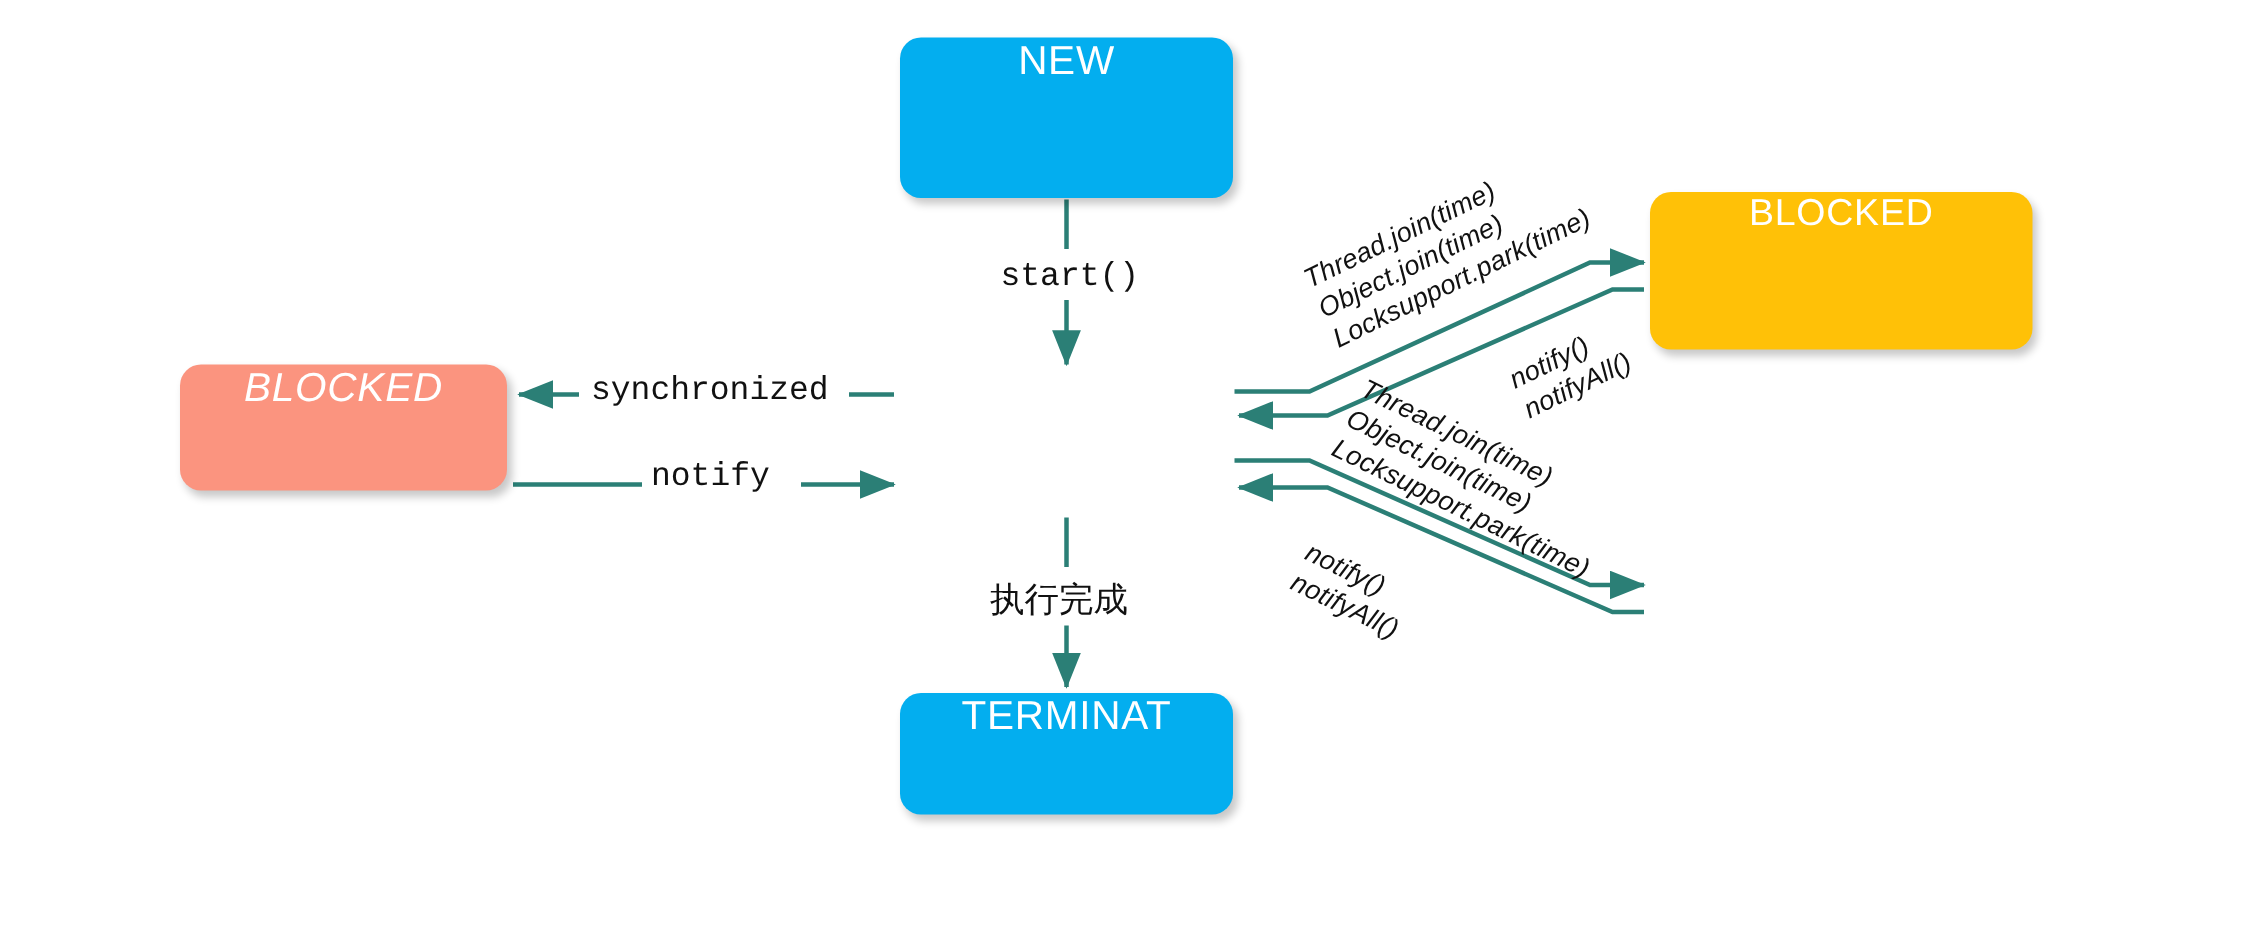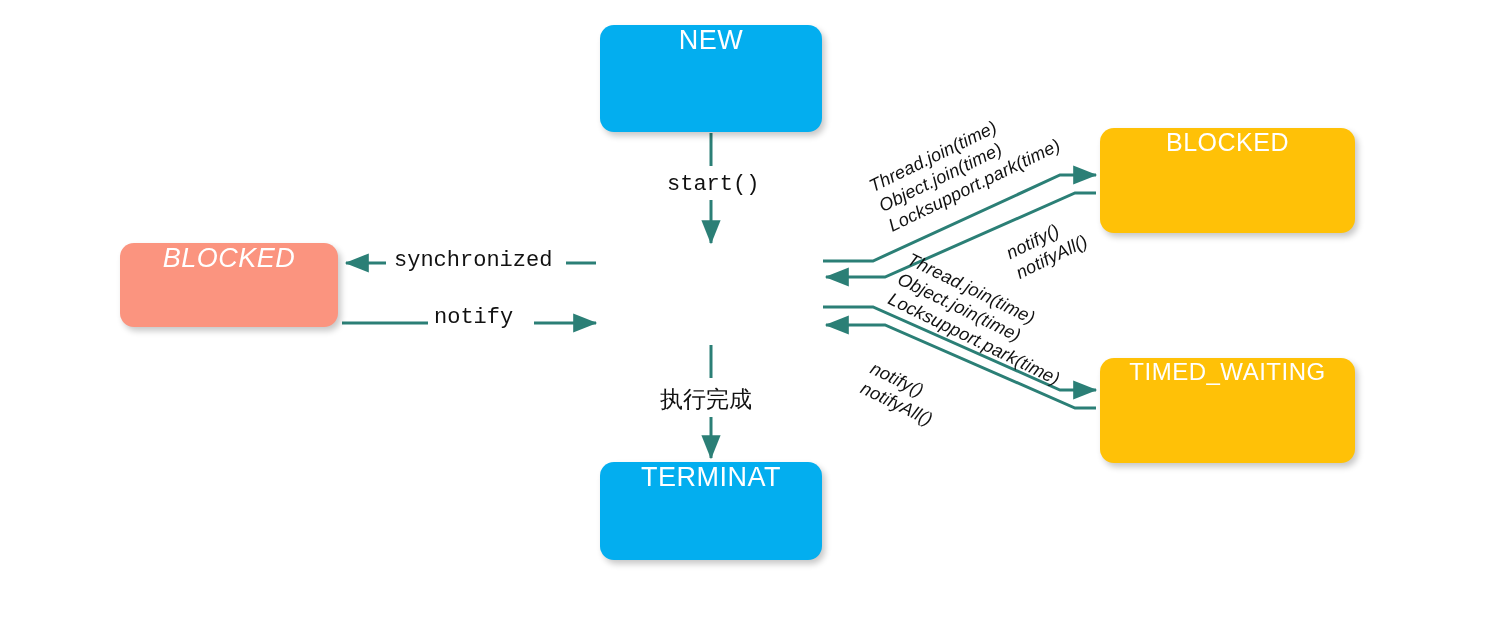--- a/index.html
+++ b/index.html
@@ -28,21 +28,21 @@
     z-index: 3;
   }
   .node-label {
     font-weight: 400;
     white-space: nowrap;
   }
 
   
   #node-new        { left: 600px; top: 25px;  width: 222px; height: 107px; background: var(--c-blue); }
   #node-runnable   { left: 600px; top: 247px; width: 222px; height: 97px;  background: var(--c-teal); }
-  #node-terminated { left: 600px; top: 462px; width: 222px; height: 98px;  background: var(--c-blue); }
+  #node-terminated { left: 600px; top: 462px; width: 222px; height: 81px;  background: var(--c-blue); }
   #node-blocked    { left: 120px; top: 243px; width: 218px; height: 84px; background: var(--c-salmon); font-style: italic; }
   #node-waiting    { left: 1100px; top: 128px; width: 255px; height: 105px; background: var(--c-amber); }
   #node-timed      { left: 1100px; top: 358px; width: 255px; height: 105px; background: var(--c-amber); }
 
   #node-new .node-label,
   #node-terminated .node-label,
   #node-runnable .node-label,
   #node-blocked .node-label { font-size: 27px; }
   #node-waiting .node-label { font-size: 25px; }
   #node-timed .node-label   { font-size: 24px; }
@@ -142,23 +142,20 @@
   </div>
 
   <div class="node" id="node-blocked">
     <span class="node-label">BLOCKED</span>
   </div>
 
   <div class="node" id="node-waiting">
     <span class="node-label">BLOCKED</span>
   </div>
 
-  <div class="node" id="node-timed">
-    <span class="node-label">TIMED_WAITING</span>
-  </div>
 
   <div class="edge-label plain" id="lbl-start">start()</div>
 
   <div class="edge-label plain" id="lbl-finish">执行完成</div>
 
   <div class="edge-label plain" id="lbl-sync">synchronized</div>
 
   <div class="edge-label plain" id="lbl-unlock">notify</div>
 
   <div class="rot-label" id="lbl-join-top">

